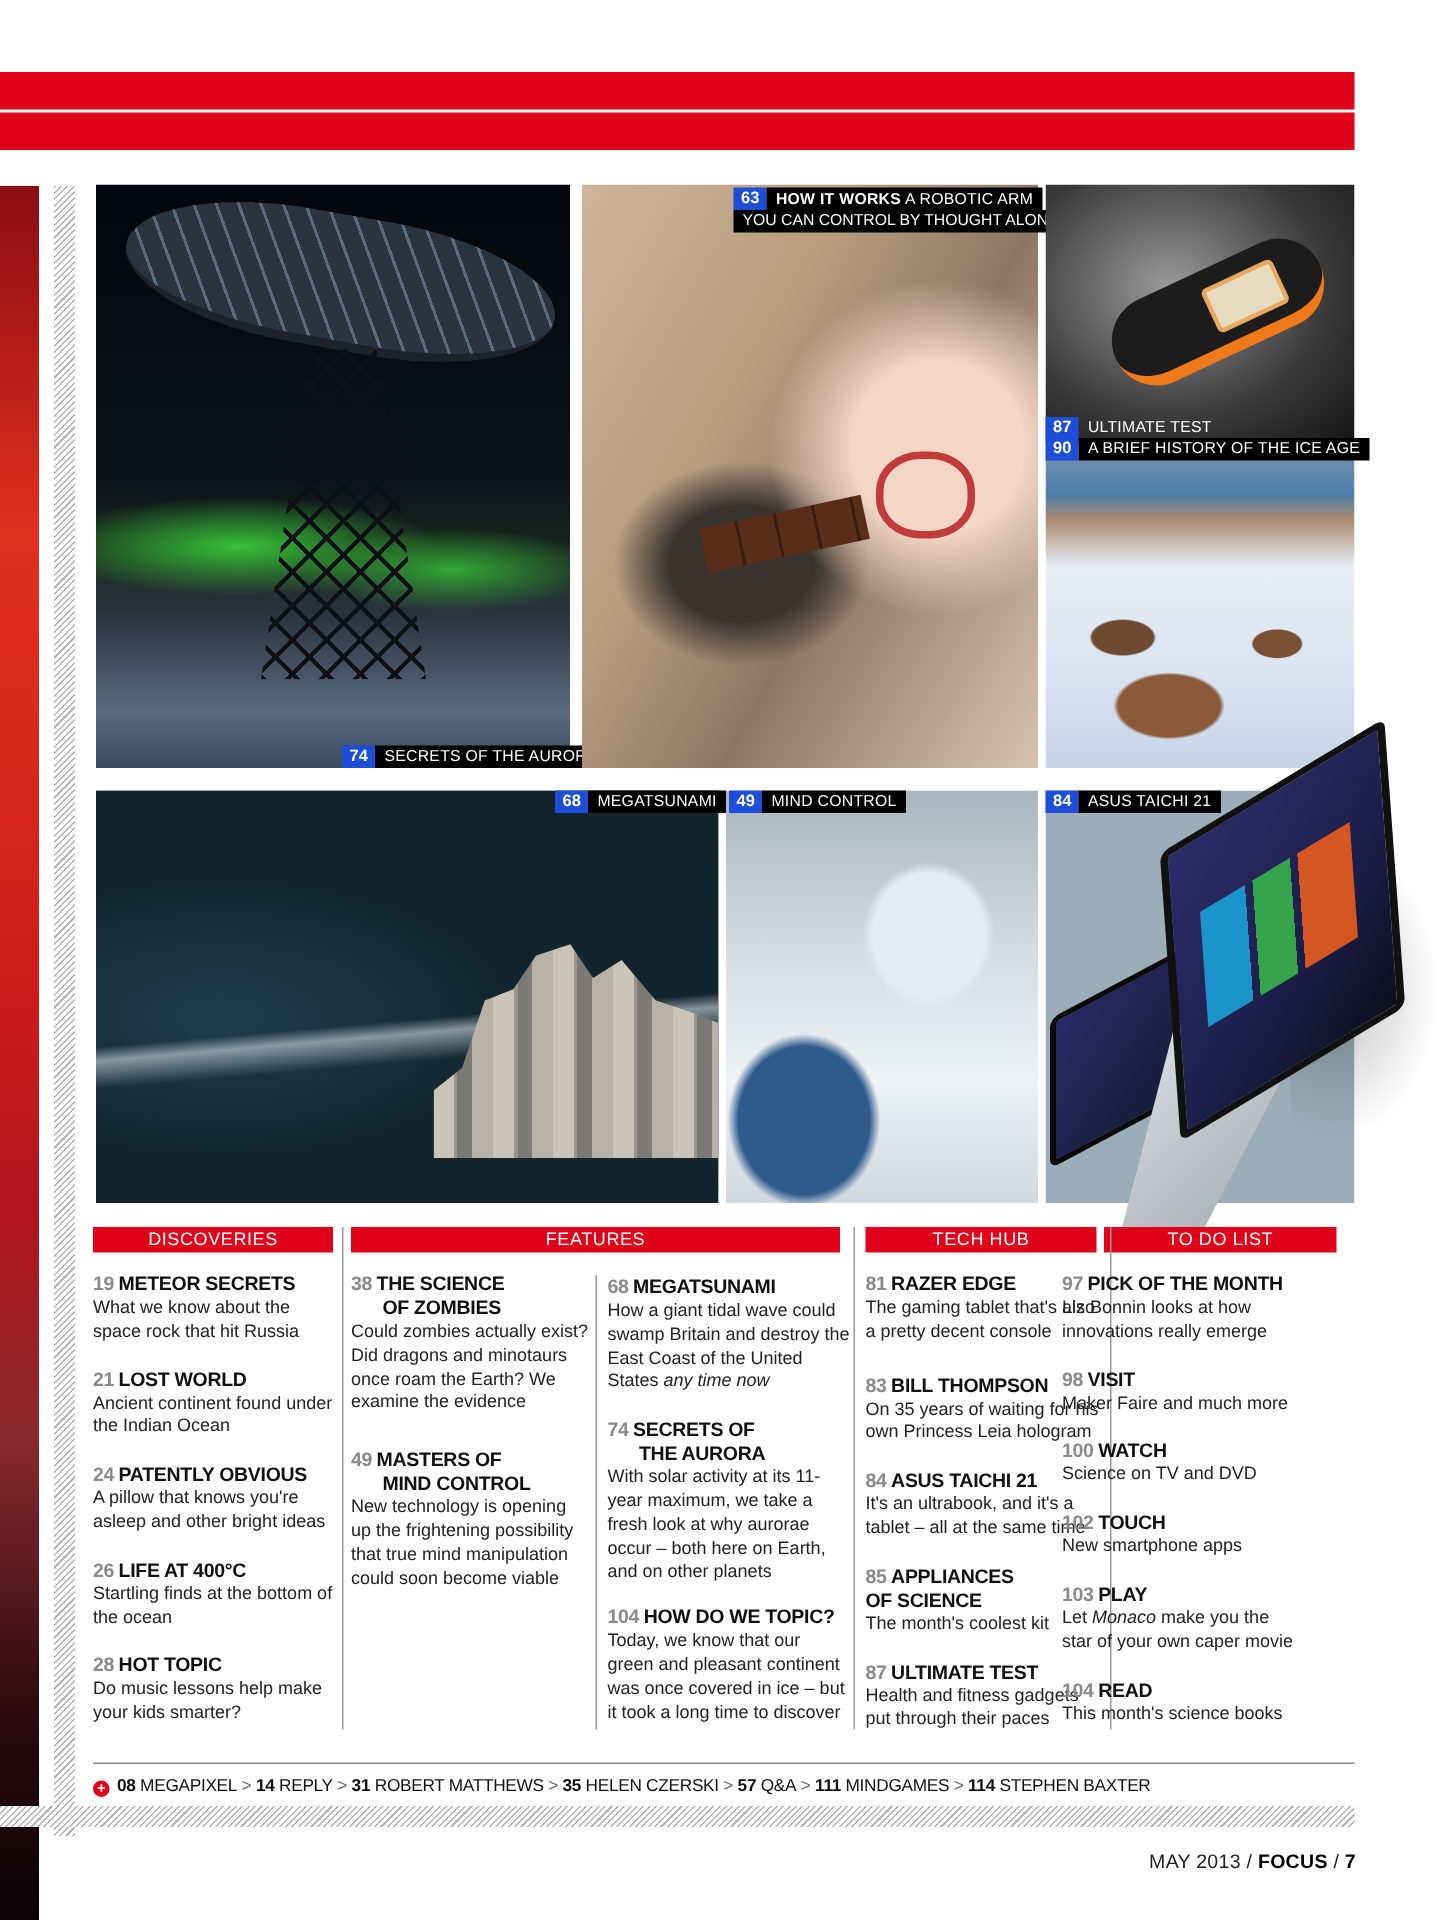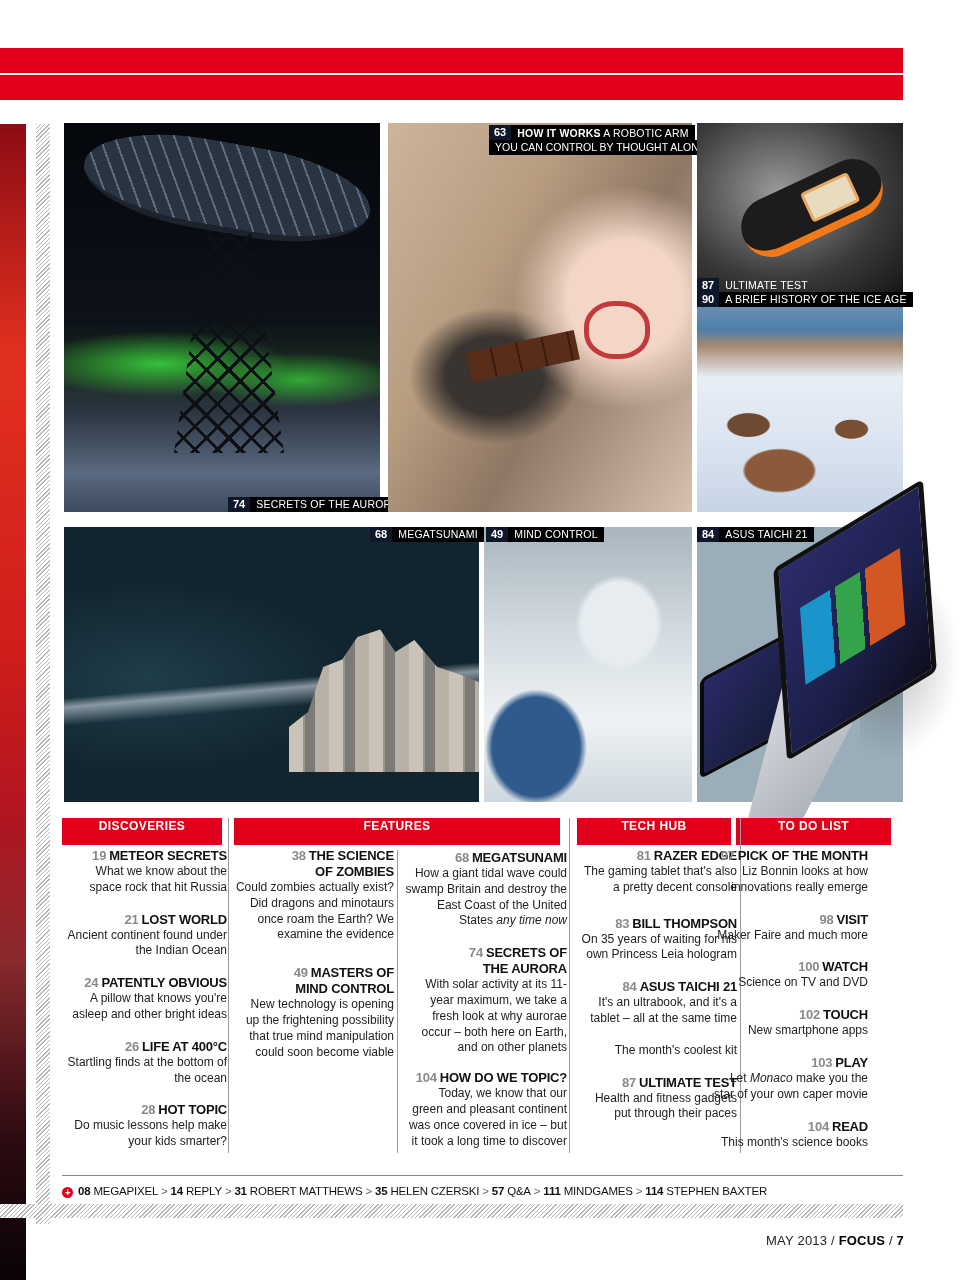--- a/index.html
+++ b/index.html
@@ -130,35 +130,35 @@
     border: 4px solid #0a0a0a; border-radius: 6px;
     transform: skewY(-28deg);
   }
   .keyboard {
     position: absolute; left: 745px; top: 680px; width: 130px; height: 150px;
     background: linear-gradient(135deg, #e2e4e8, #9aa0a8);
     clip-path: polygon(30% 0, 100% 0, 40% 100%, 0 100%);
   }
 
   .tag { position: absolute; display: flex; align-items: stretch; height: 15px; font-size: 10.5px; line-height: 15px; white-space: nowrap; }
-  .tag .num { background: #0f172a; color: #fff; font-weight: bold; padding: 0 5px; font-size: 11px; }
+  .tag .num { background: #1d4ed8; color: #fff; font-weight: bold; padding: 0 5px; font-size: 11px; }
   .tag .lbl { background: #000; color: #fff; padding: 0 6px; letter-spacing: 0.2px; }
   .tag-two { height: auto; }
   .tag-two .lbl { display: block; line-height: 14.5px; padding: 1px 6px; }
   .tag-two .num { height: 15px; }
 
   .sec-head {
-    position: absolute; top: 818px; height: 27px; background: #e0001a; color: #fff;
-    font-weight: bold; font-size: 12px; line-height: 17px; text-align: center; letter-spacing: 0.4px;
+    position: absolute; top: 818px; height: 17px; background: #e0001a; color: #fff;
+    font-weight: normal; font-size: 12px; line-height: 17px; text-align: center; letter-spacing: 0.4px;
   }
   .vrule { position: absolute; top: 818px; width: 1px; height: 335px; background: #9a9a9a; }
   .vrule.inner { top: 850px; height: 303px; }
 
   .col { position: absolute; top: 848px; }
-  .entry { margin-bottom: 16px; text-align: right; }
+  .entry { margin-bottom: 16px; }
   .entry .head { font-weight: bold; font-size: 13px; line-height: 16px; color: #111; letter-spacing: -0.2px; }
   .entry .head .pg { color: #8a8a8a; font-weight: bold; margin-right: 3px; }
   .entry .head .cont { display: block; padding-left: 21px; }
   .entry .head .cont.w3 { padding-left: 0; }
   .entry .desc { font-size: 12px; line-height: 15.8px; color: #222; }
   .entry .desc i { font-style: italic; }
 
   .footer-rule { position: absolute; left: 62px; top: 1175px; width: 841px; height: 1px; background: #888; }
   .footer-nav { position: absolute; left: 62px; top: 1184px; font-size: 11.5px; line-height: 14px; white-space: nowrap; color: #111; letter-spacing: -0.2px; }
   .footer-nav .plus-icon {
@@ -319,20 +319,21 @@
   </div>
   <div class="entry">
     <div class="head"><span class="pg">83</span><span>BILL THOMPSON</span></div>
     <div class="desc">On 35 years of waiting for his own Princess Leia hologram</div>
   </div>
   <div class="entry">
     <div class="head"><span class="pg">84</span><span>ASUS TAICHI 21</span></div>
     <div class="desc">It's an ultrabook, and it's a tablet – all at the same time</div>
   </div>
   <div class="entry">
+    <div class="head"><span class="pg">85</span><span>APPLIANCES</span><span class="cont w3">OF SCIENCE</span></div>
     <div class="desc">The month's coolest kit</div>
   </div>
   <div class="entry">
     <div class="head"><span class="pg">87</span><span>ULTIMATE TEST</span></div>
     <div class="desc">Health and fitness gadgets put through their paces</div>
   </div>
 </div>
 
 <div class="col" style="left:708px; width:160px;">
   <div class="entry">

